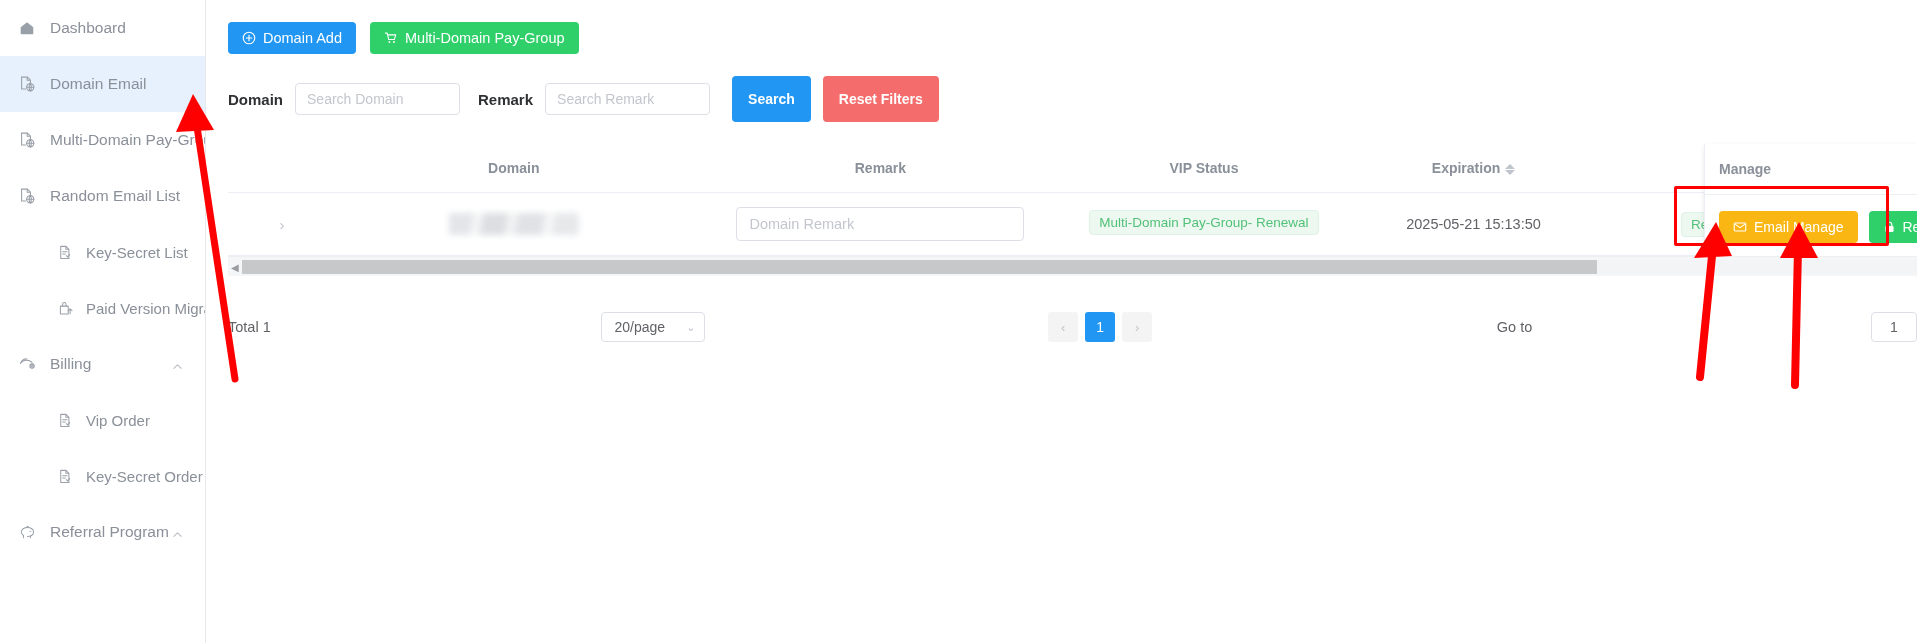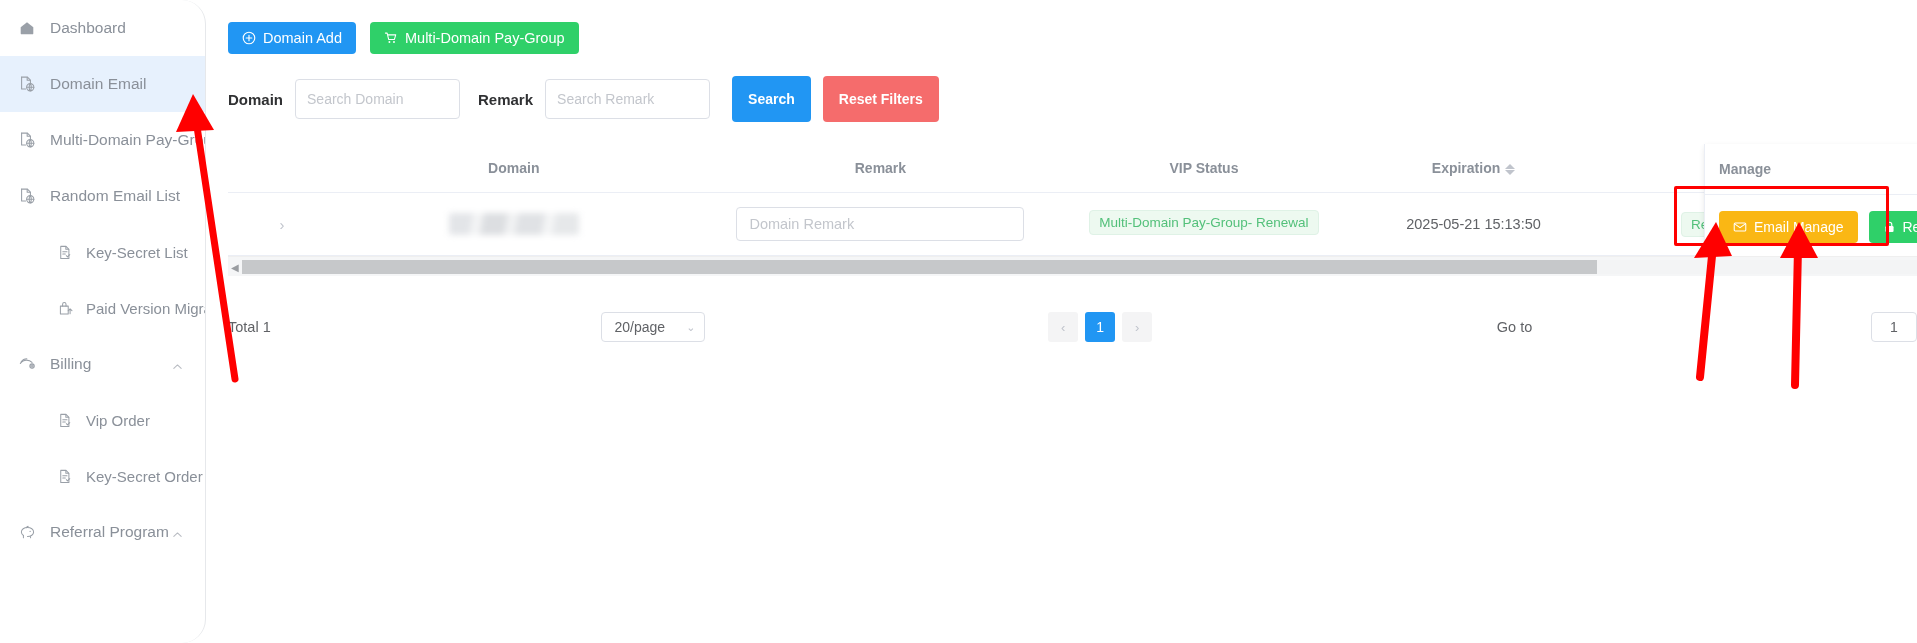--- a/index.html
+++ b/index.html
@@ -15,21 +15,20 @@
   #app { position: relative; width: 1917px; height: 643px; display: flex; }
 
   
   #sidebar {
     width: 206px; height: 643px;
     background: #ffffff;
     border-right: 1px solid #e6e8eb;
     flex: 0 0 206px;
     position: relative;
     overflow: hidden;
-    border-radius: 24px;
   }
   .nav-item {
     display: flex; align-items: center;
     height: 56px;
     padding-left: 18px;
     color: #8a9099;
     font-size: 15.5px;
     cursor: pointer;
     position: relative;
     white-space: nowrap;
@@ -81,21 +80,21 @@
   .btn-red { background: #f56c6c; }
   .btn-sm { height: 46px; font-size: 14px; padding: 0 16px; font-weight: 600; }
 
   .filterbar {
     display: flex; align-items: center;
     padding: 22px 0 0 22px;
     gap: 12px;
   }
   .flabel { font-weight: 700; color: #303133; font-size: 15px; }
   .finput {
-    width: 165px; height: 40px;
+    width: 165px; height: 32px;
     border: 1px solid #dcdfe6;
     border-radius: 4px;
     background: #fff;
     padding: 0 11px;
     font-size: 14px;
     color: #606266;
     font-family: "Liberation Sans", sans-serif;
     outline: none;
   }
   .finput::placeholder { color: #c3c6cc; }

